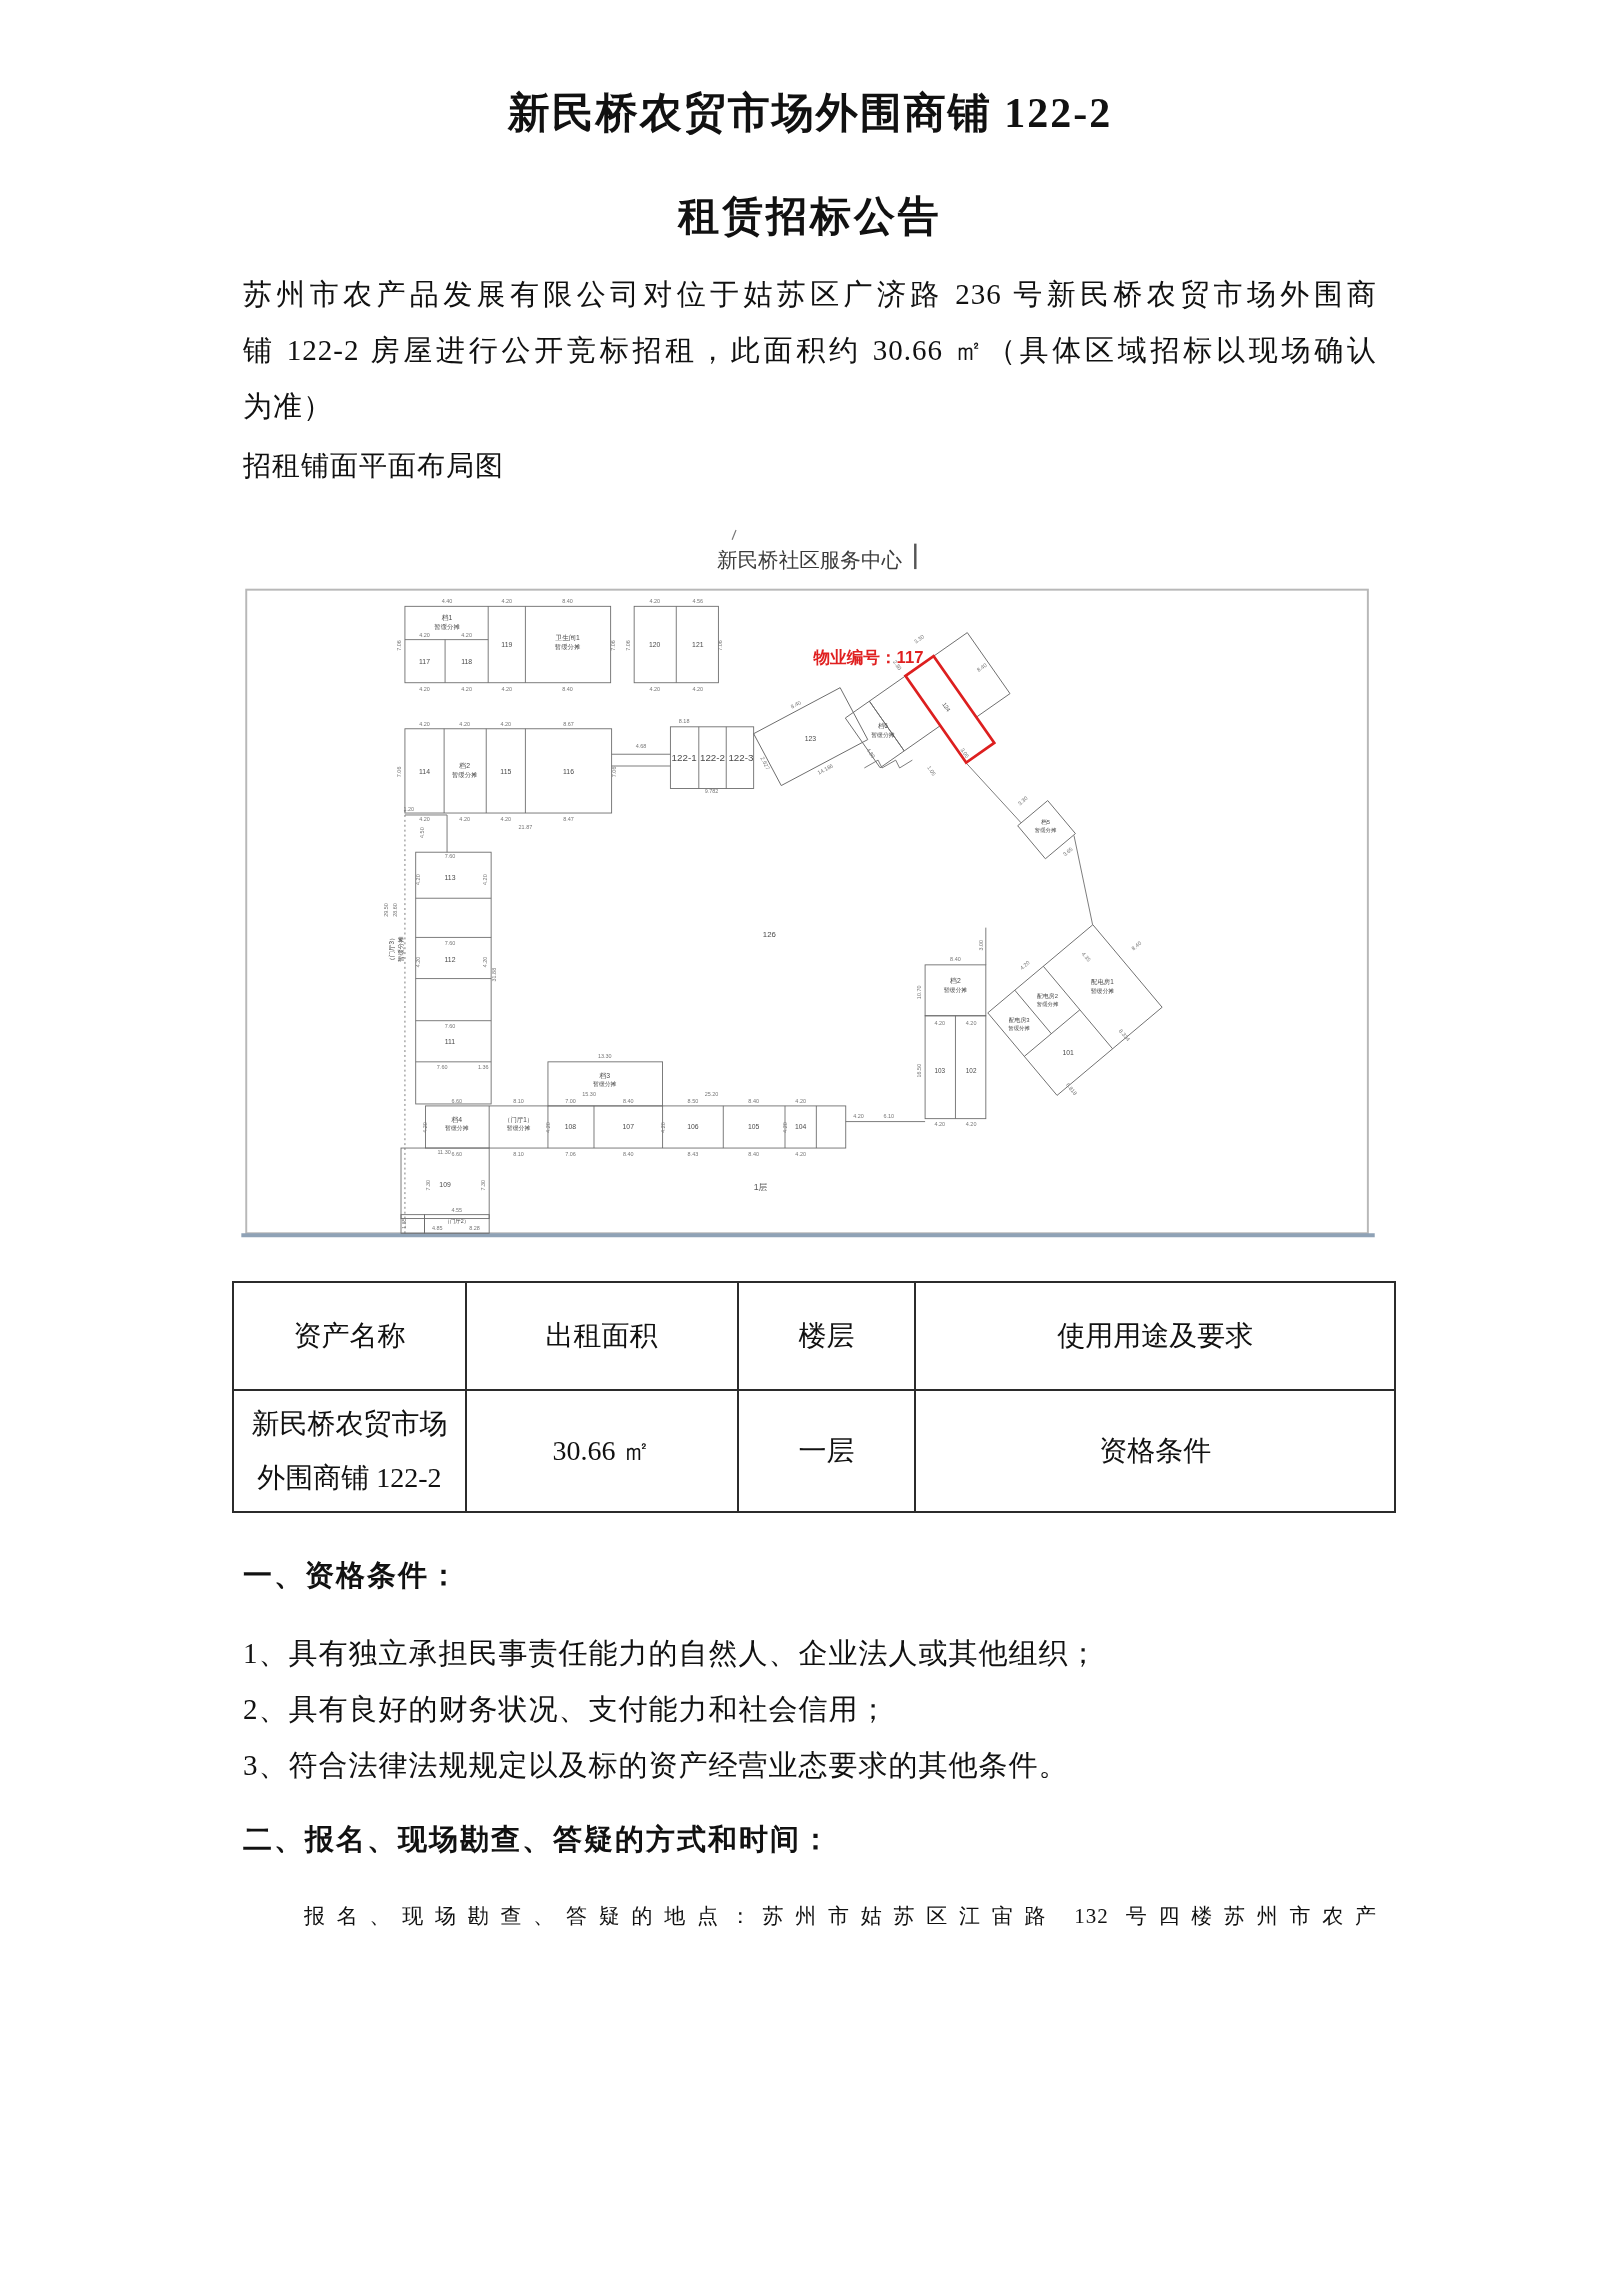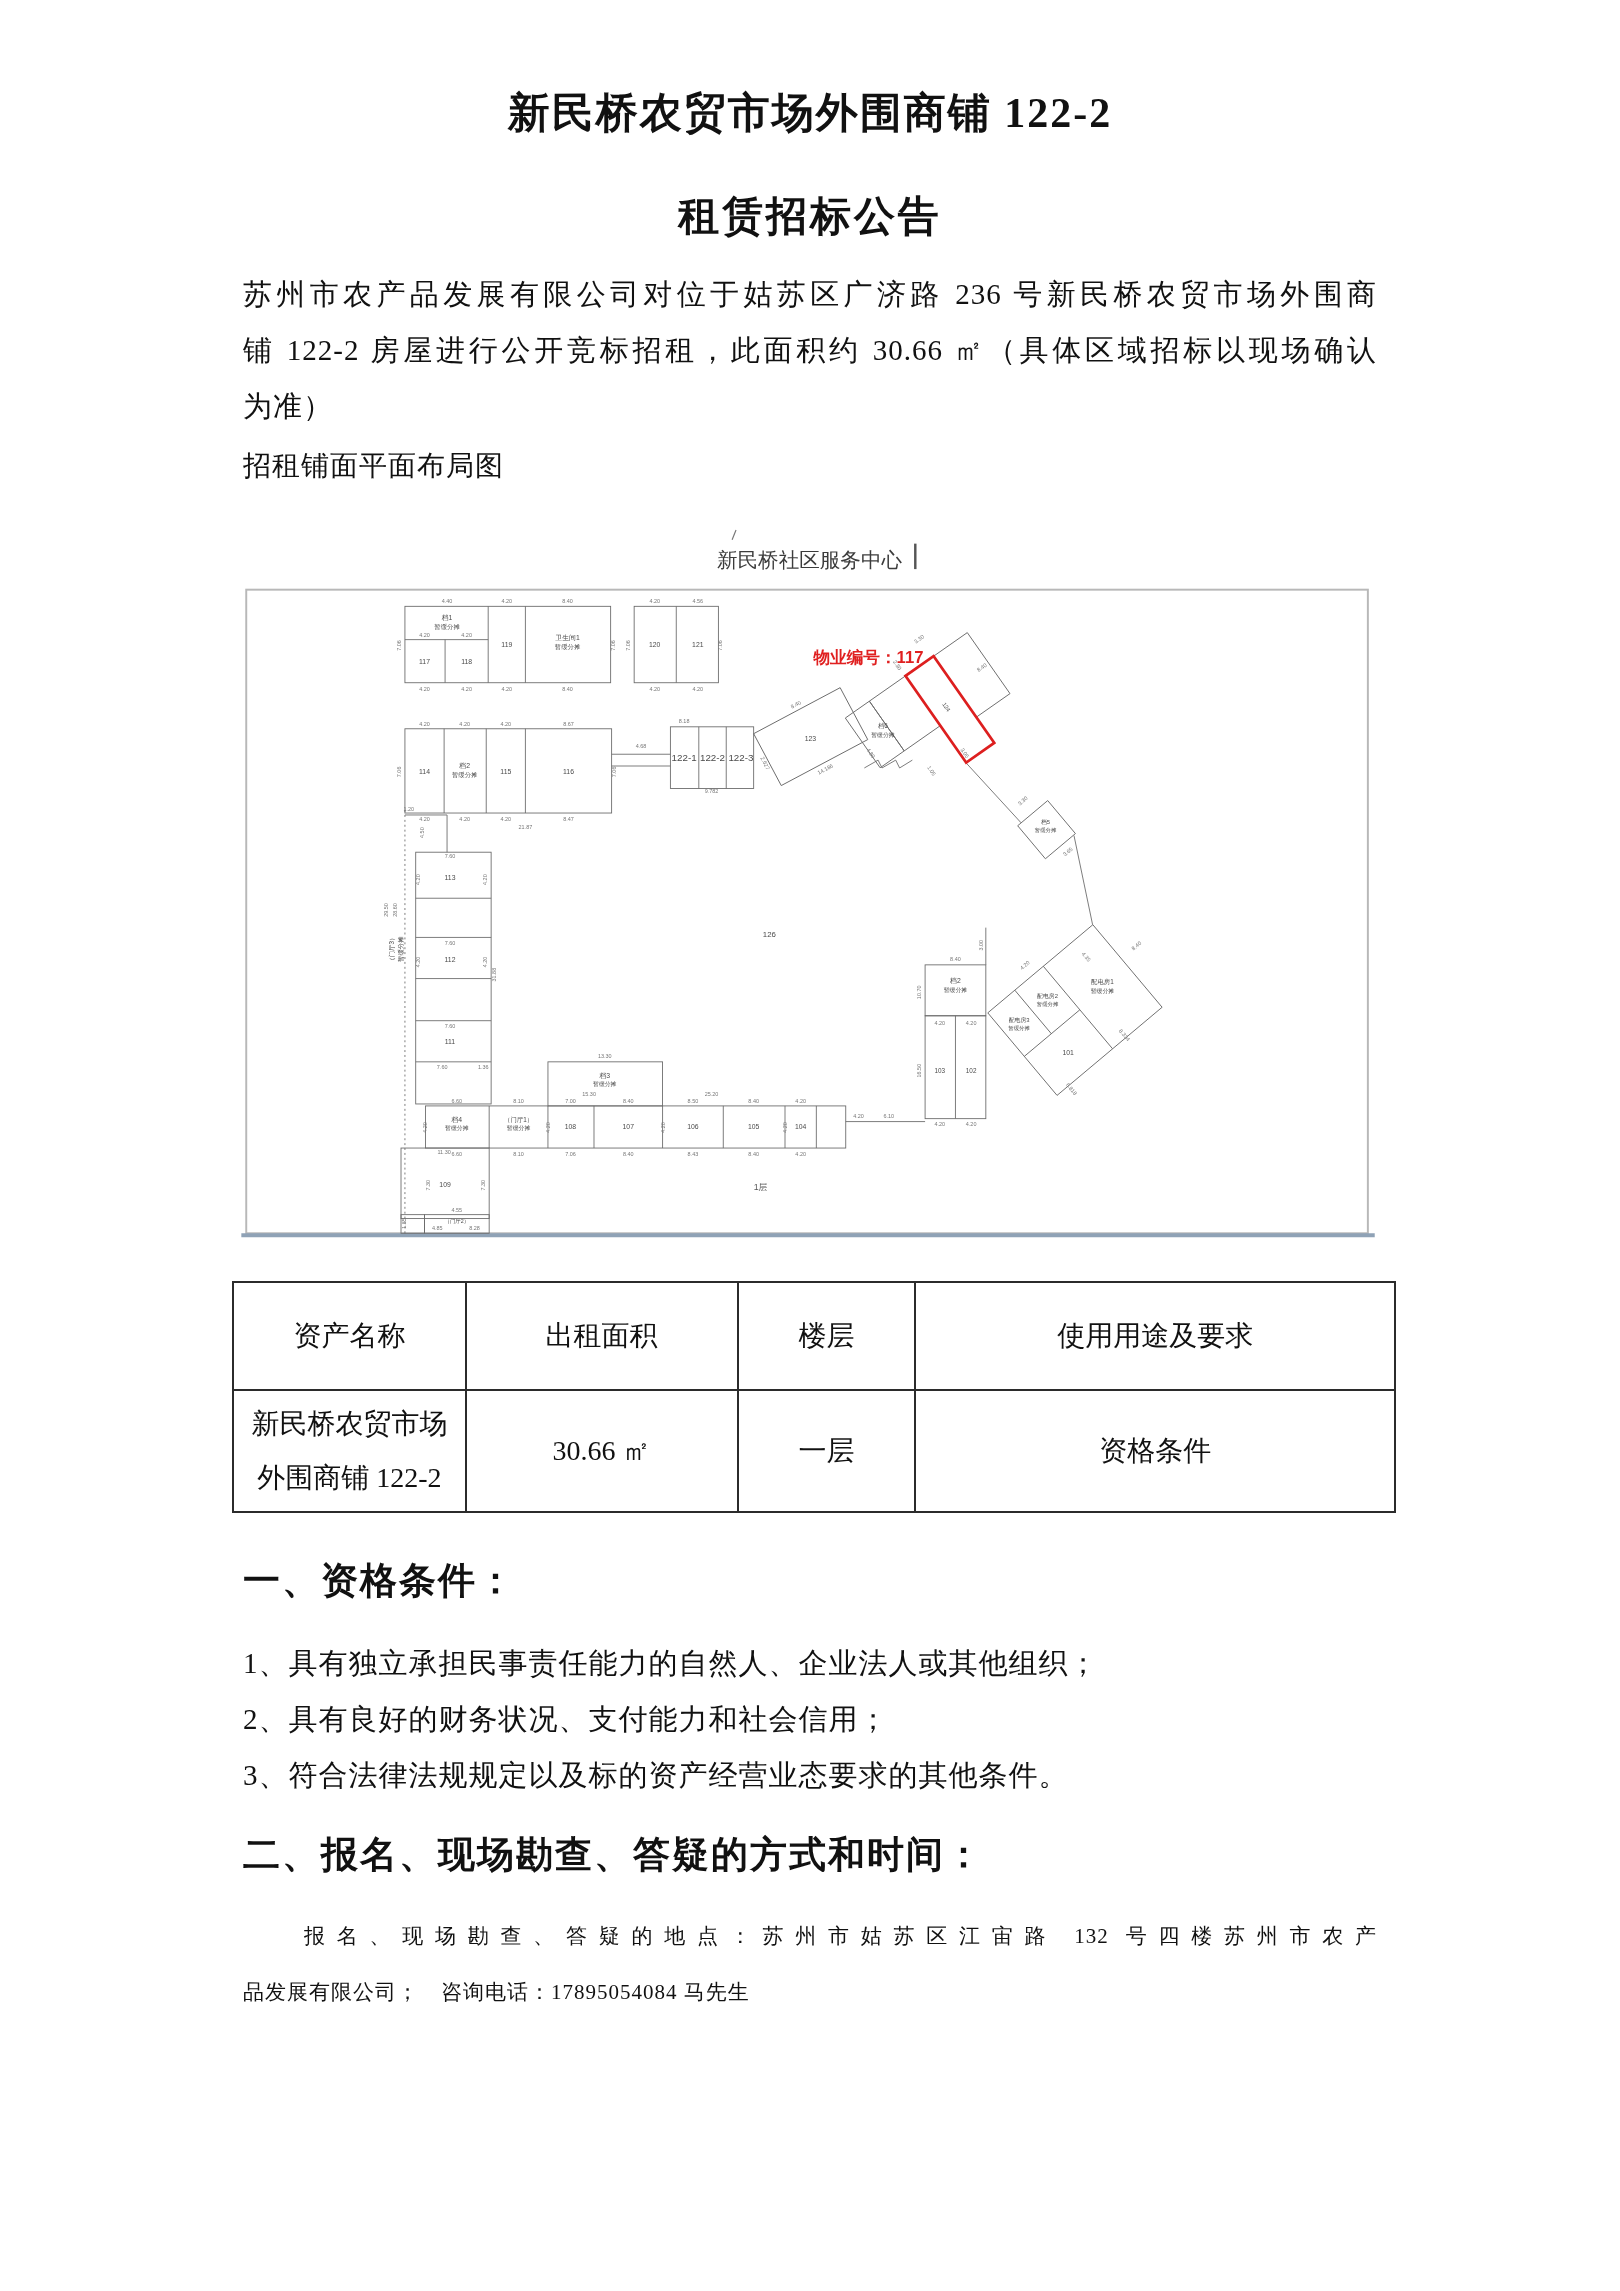--- a/index.html
+++ b/index.html
@@ -14,21 +14,21 @@
   .intro{margin-top:19.6px;font-size:29px;line-height:56px;letter-spacing:1px;}
   .just{text-align:justify;text-align-last:justify;}
   .caption{font-size:28px;margin-top:13.7px;letter-spacing:1px;font-family:Liberation Serif, serif;}
   .plan-wrap{margin-top:41px;margin-left:-2px;}
   svg.plan text{font-family:"Liberation Sans","DejaVu Sans",sans-serif;}
   .asset-table{border-collapse:collapse;margin-top:31px;margin-left:-10.8px;width:1164px;table-layout:fixed;font-size:28px;}
   .asset-table th,.asset-table td{border:2px solid #2b2b2b;text-align:center;vertical-align:middle;font-weight:normal;padding:5.9px 9.8px;}
   .asset-table th{height:94px;text-align:center;}
   .asset-table td{height:90px;line-height:54px;}
   .col1{width:20.0%}.col2{width:23.4%}.col3{width:15.3%}.col4{width:41.3%}
-  .sec-heading{font-family:"Liberation Sans","DejaVu Sans",sans-serif;font-size:37px;font-weight:bold;letter-spacing:2px;}
+  .sec-heading{font-family:"Liberation Sans","DejaVu Sans",sans-serif;font-size:29px;font-weight:bold;letter-spacing:2px;}
   .h-one{margin-top:43px;}
   .h-two{margin-top:27.4px;}
   .items{margin-top:29px;}
   .items div{font-size:29px;line-height:56px;letter-spacing:1px;}
   .final{margin-top:28px;font-size:21px;line-height:56px;letter-spacing:1px;}
   .indent{text-indent:61px;}
 </style>
 </head>
 <body>
 
@@ -326,17 +326,16 @@
   <div class="sec-heading h-one">一、资格条件：</div>
   <div class="items">
     <div>1、具有独立承担民事责任能力的自然人、企业法人或其他组织；</div>
     <div>2、具有良好的财务状况、支付能力和社会信用；</div>
     <div>3、符合法律法规规定以及标的资产经营业态要求的其他条件。</div>
   </div>
 
   <div class="sec-heading h-two">二、报名、现场勘查、答疑的方式和时间：</div>
   <div class="final">
     <div class="indent just">报名、现场勘查、答疑的地点：苏州市姑苏区江宙路 132 号四楼苏州市农产</div>
-    <div>品发展有限公司；　咨询电话：17895054084 马先生</div>
   </div>
 
 </div>
 
 
 </body></html>

